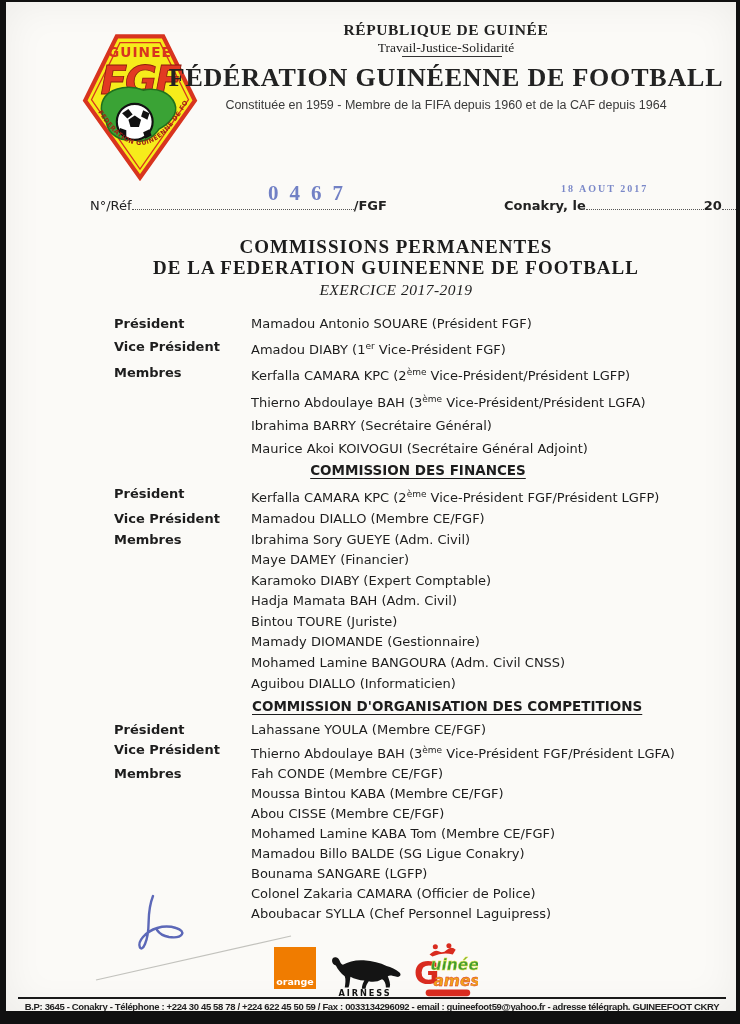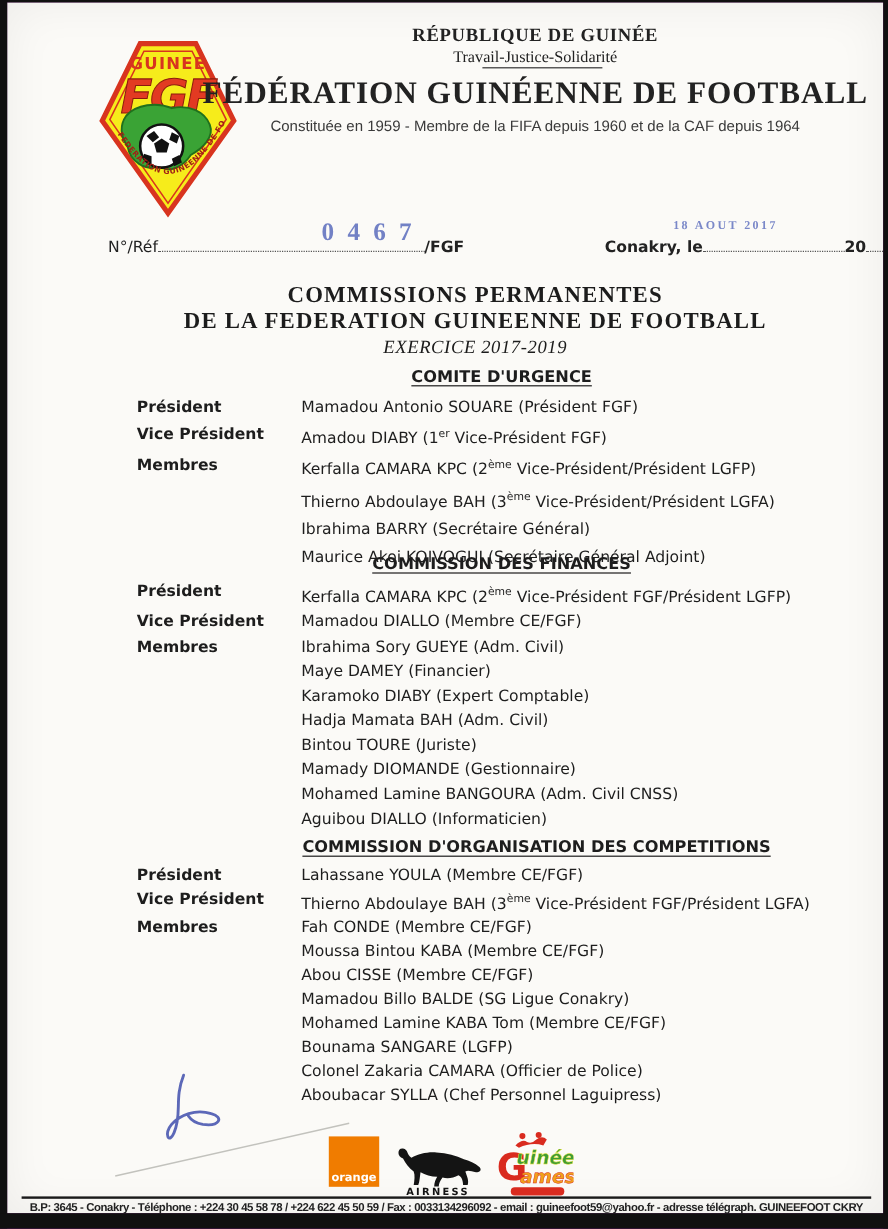--- a/index.html
+++ b/index.html
@@ -106,21 +106,20 @@
     </div>
 
     <div class="title-block">
       <div class="title-l1">COMMISSIONS PERMANENTES</div>
       <div class="title-l2">DE LA FEDERATION GUINEENNE DE FOOTBALL</div>
       <div class="title-l3">EXERCICE 2017-2019</div>
     </div>
 
     <div>
         <div class="section sec1">
-          <div class="sec-head">COMITE D'URGENCE</div>
           <div class="rows">
             <div class="row">
               <div class="role">Président</div>
               <div class="name">Mamadou Antonio SOUARE (Président FGF)</div>
             </div>
             <div class="row">
               <div class="role">Vice Président</div>
               <div class="name">Amadou DIABY (1<sup>er</sup> Vice-Président FGF)</div>
             </div>
             <div class="row">
@@ -204,25 +203,25 @@
             <div class="row">
               <div class="role"></div>
               <div class="name">Moussa Bintou KABA (Membre CE/FGF)</div>
             </div>
             <div class="row">
               <div class="role"></div>
               <div class="name">Abou CISSE (Membre CE/FGF)</div>
             </div>
             <div class="row">
               <div class="role"></div>
+              <div class="name">Mohamed Lamine KABA Tom (Membre CE/FGF)</div>
+            </div>
+            <div class="row">
+              <div class="role"></div>
               <div class="name">Mamadou Billo BALDE (SG Ligue Conakry)</div>
-            </div>
-            <div class="row">
-              <div class="role"></div>
-              <div class="name">Mohamed Lamine KABA Tom (Membre CE/FGF)</div>
             </div>
             <div class="row">
               <div class="role"></div>
               <div class="name">Bounama SANGARE (LGFP)</div>
             </div>
             <div class="row">
               <div class="role"></div>
               <div class="name">Colonel Zakaria CAMARA (Officier de Police)</div>
             </div>
             <div class="row">

